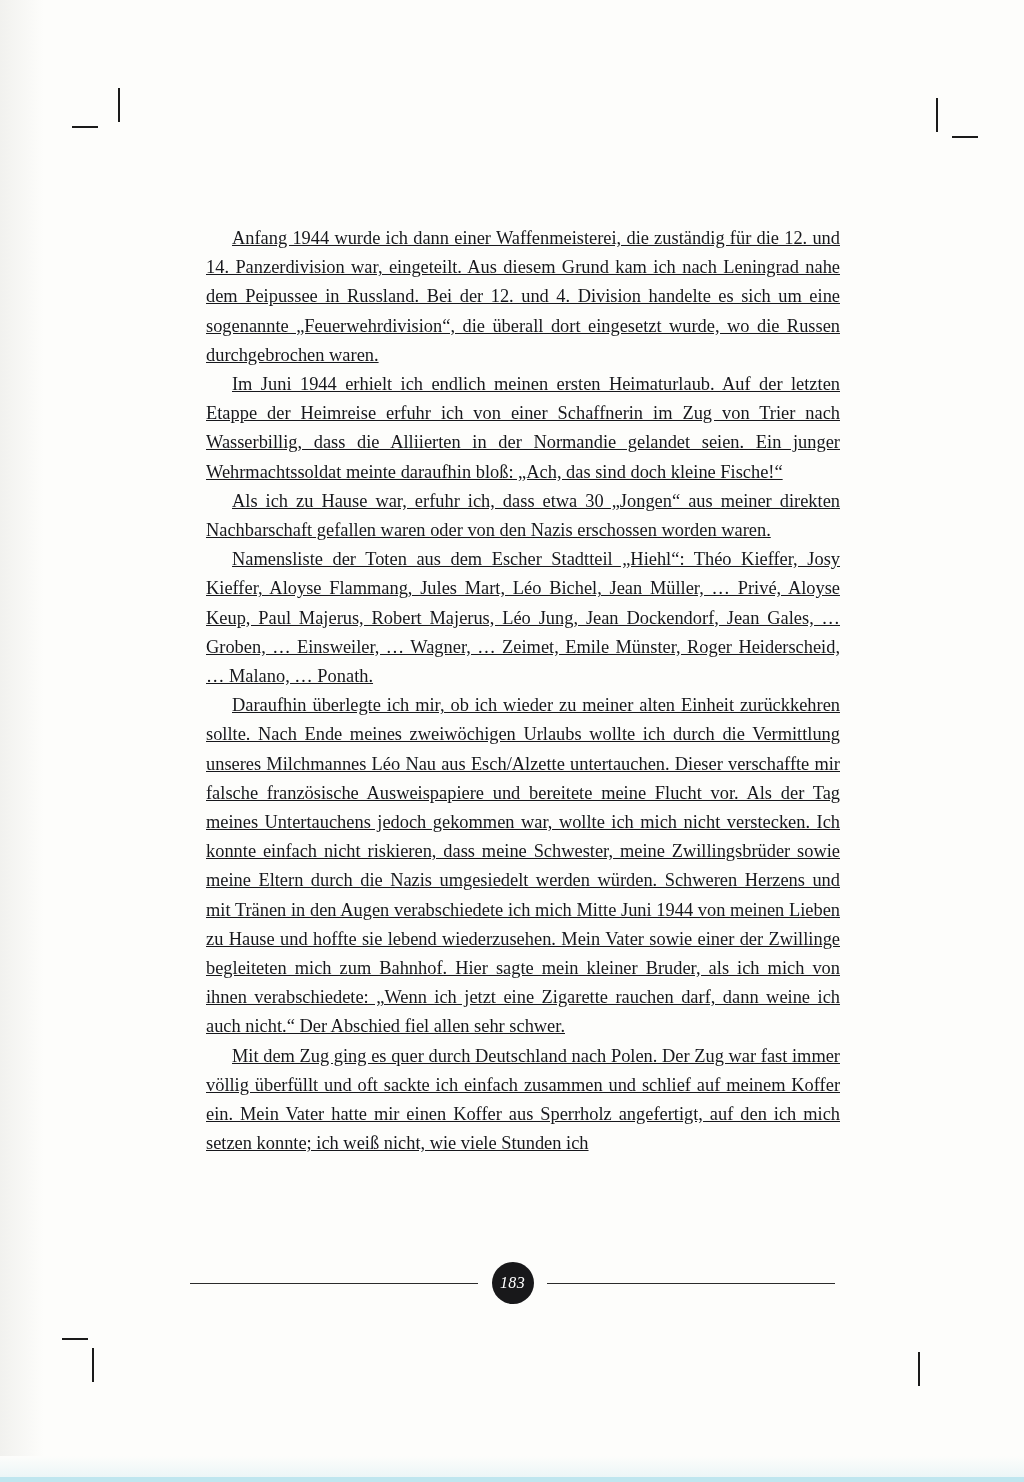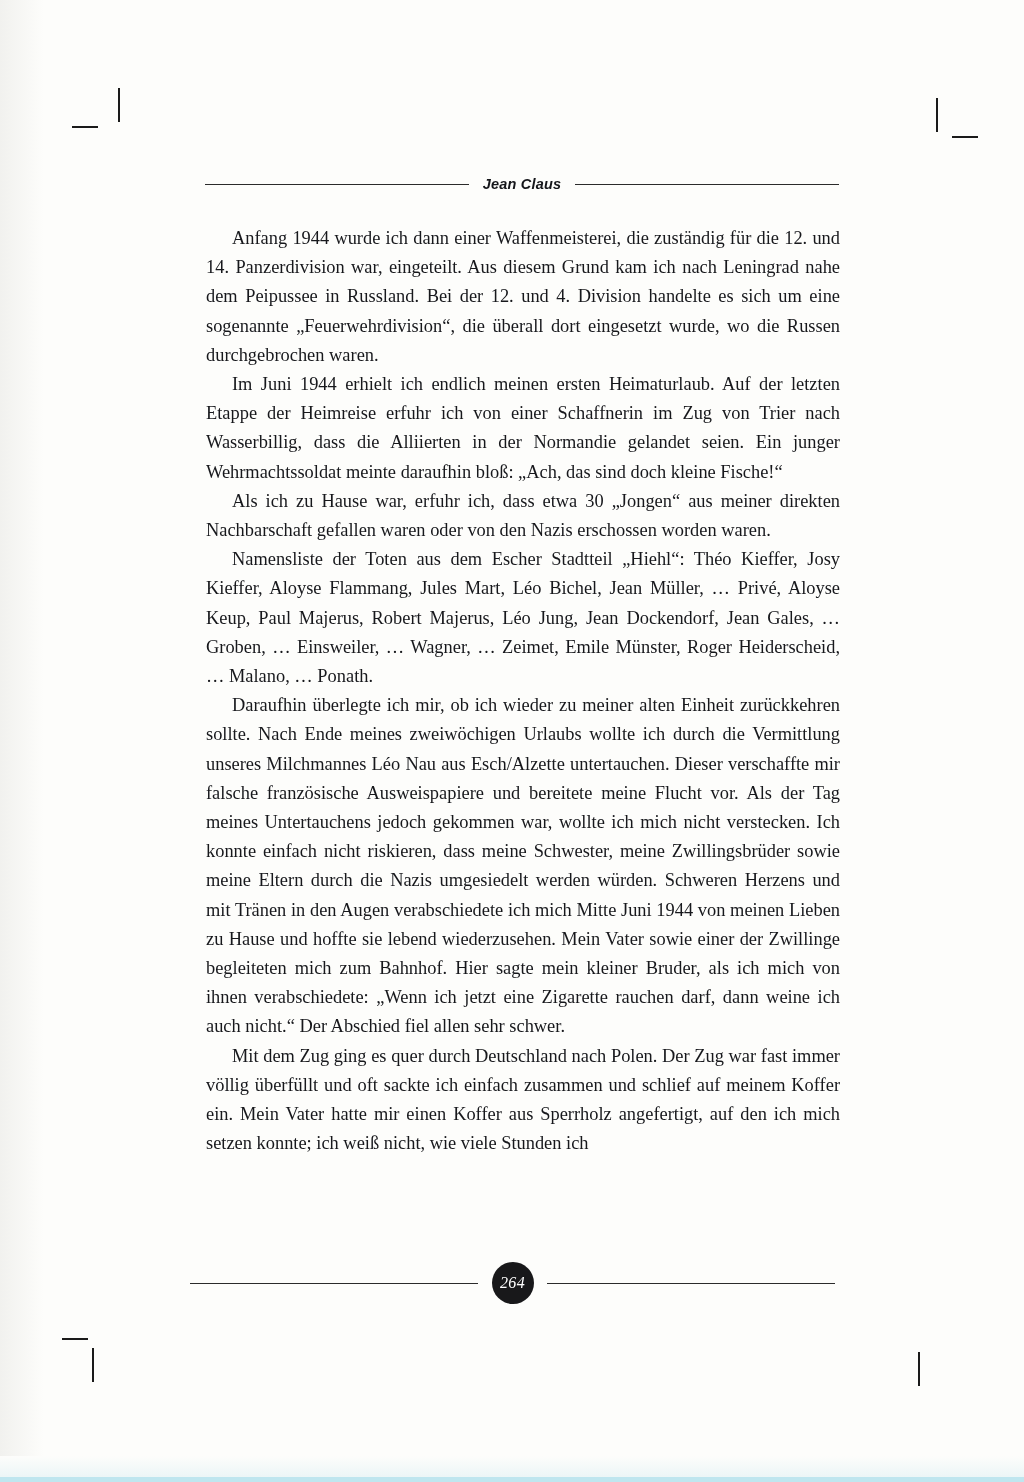--- a/index.html
+++ b/index.html
@@ -90,20 +90,21 @@
   }
   .column p {
     margin: 0;
     text-align: justify;
     text-justify: inter-word;
     font-size: 18.4px;
     line-height: 29.2px;
     color: #17181c;
     text-indent: 26px;
     hyphens: manual;
+    text-decoration: underline;
   }
 
   
   .footer {
     position: absolute;
     left: 190px;
     top: 1262px;
     width: 645px;
     height: 42px;
   }
@@ -143,36 +144,31 @@
   <div class="scan-shade-left"></div>
 
   <div class="crop v" style="left:118px; top:88px;"></div>
   <div class="crop h" style="left:72px;  top:126px;"></div>
   <div class="crop v" style="left:936px; top:98px;"></div>
   <div class="crop h" style="left:952px; top:136px;"></div>
   <div class="crop h" style="left:62px;  top:1338px;"></div>
   <div class="crop v" style="left:92px;  top:1348px;"></div>
   <div class="crop v" style="left:918px; top:1352px;"></div>
 
-  <div class="runhead">
-    <div class="rule"></div>
-    <div class="author">Jean Claus</div>
-    <div class="rule"></div>
-  </div>
 
   <div class="column">
     <p>Anfang 1944 wurde ich dann einer Waffenmeisterei, die zuständig für die 12. und 14. Panzerdivision war, eingeteilt. Aus diesem Grund kam ich nach Leningrad nahe dem Peipussee in Russland. Bei der 12. und 4. Division handelte es sich um eine sogenannte „Feuerwehrdivision“, die überall dort eingesetzt wurde, wo die Russen durchgebrochen waren.</p>
     <p>Im Juni 1944 erhielt ich endlich meinen ersten Heimaturlaub. Auf der letzten Etappe der Heimreise erfuhr ich von einer Schaffnerin im Zug von Trier nach Wasserbillig, dass die Alliierten in der Normandie gelandet seien. Ein junger Wehrmachtssoldat meinte daraufhin bloß: „Ach, das sind doch kleine Fische!“</p>
     <p>Als ich zu Hause war, erfuhr ich, dass etwa 30 „Jongen“ aus meiner direkten Nachbarschaft gefallen waren oder von den Nazis erschossen worden waren.</p>
     <p>Namensliste der Toten aus dem Escher Stadtteil „Hiehl“: Théo Kieffer, Josy Kieffer, Aloyse Flammang, Jules Mart, Léo Bichel, Jean Müller, … Privé, Aloyse Keup, Paul Majerus, Robert Majerus, Léo Jung, Jean Dockendorf, Jean Gales, … Groben, … Einsweiler, … Wagner, … Zeimet, Emile Münster, Roger Heiderscheid, … Malano, … Ponath.</p>
     <p>Daraufhin überlegte ich mir, ob ich wieder zu meiner alten Einheit zurückkehren sollte. Nach Ende meines zweiwöchigen Urlaubs wollte ich durch die Vermittlung unseres Milchmannes Léo Nau aus Esch/Alzette untertauchen. Dieser verschaffte mir falsche französische Ausweispapiere und bereitete meine Flucht vor. Als der Tag meines Untertauchens jedoch gekommen war, wollte ich mich nicht verstecken. Ich konnte einfach nicht riskieren, dass meine Schwester, meine Zwillingsbrüder sowie meine Eltern durch die Nazis umgesiedelt werden würden. Schweren Herzens und mit Tränen in den Augen verabschiedete ich mich Mitte Juni 1944 von meinen Lieben zu Hause und hoffte sie lebend wiederzusehen. Mein Vater sowie einer der Zwillinge begleiteten mich zum Bahnhof. Hier sagte mein kleiner Bruder, als ich mich von ihnen verabschiedete: „Wenn ich jetzt eine Zigarette rauchen darf, dann weine ich auch nicht.“ Der Abschied fiel allen sehr schwer.</p>
     <p>Mit dem Zug ging es quer durch Deutschland nach Polen. Der Zug war fast immer völlig überfüllt und oft sackte ich einfach zusammen und schlief auf meinem Koffer ein. Mein Vater hatte mir einen Koffer aus Sperrholz angefertigt, auf den ich mich setzen konnte; ich weiß nicht, wie viele Stunden ich</p>
   </div>
 
   <div class="footer">
     <div class="rule-left"></div>
     <div class="rule-right"></div>
-    <div class="pagenum">264</div>
+    <div class="pagenum">183</div>
   </div>
 
   <div class="scan-shade-bottom"></div>
   <div class="scan-edge-cyan"></div>
 </div>
 
 </body></html>

